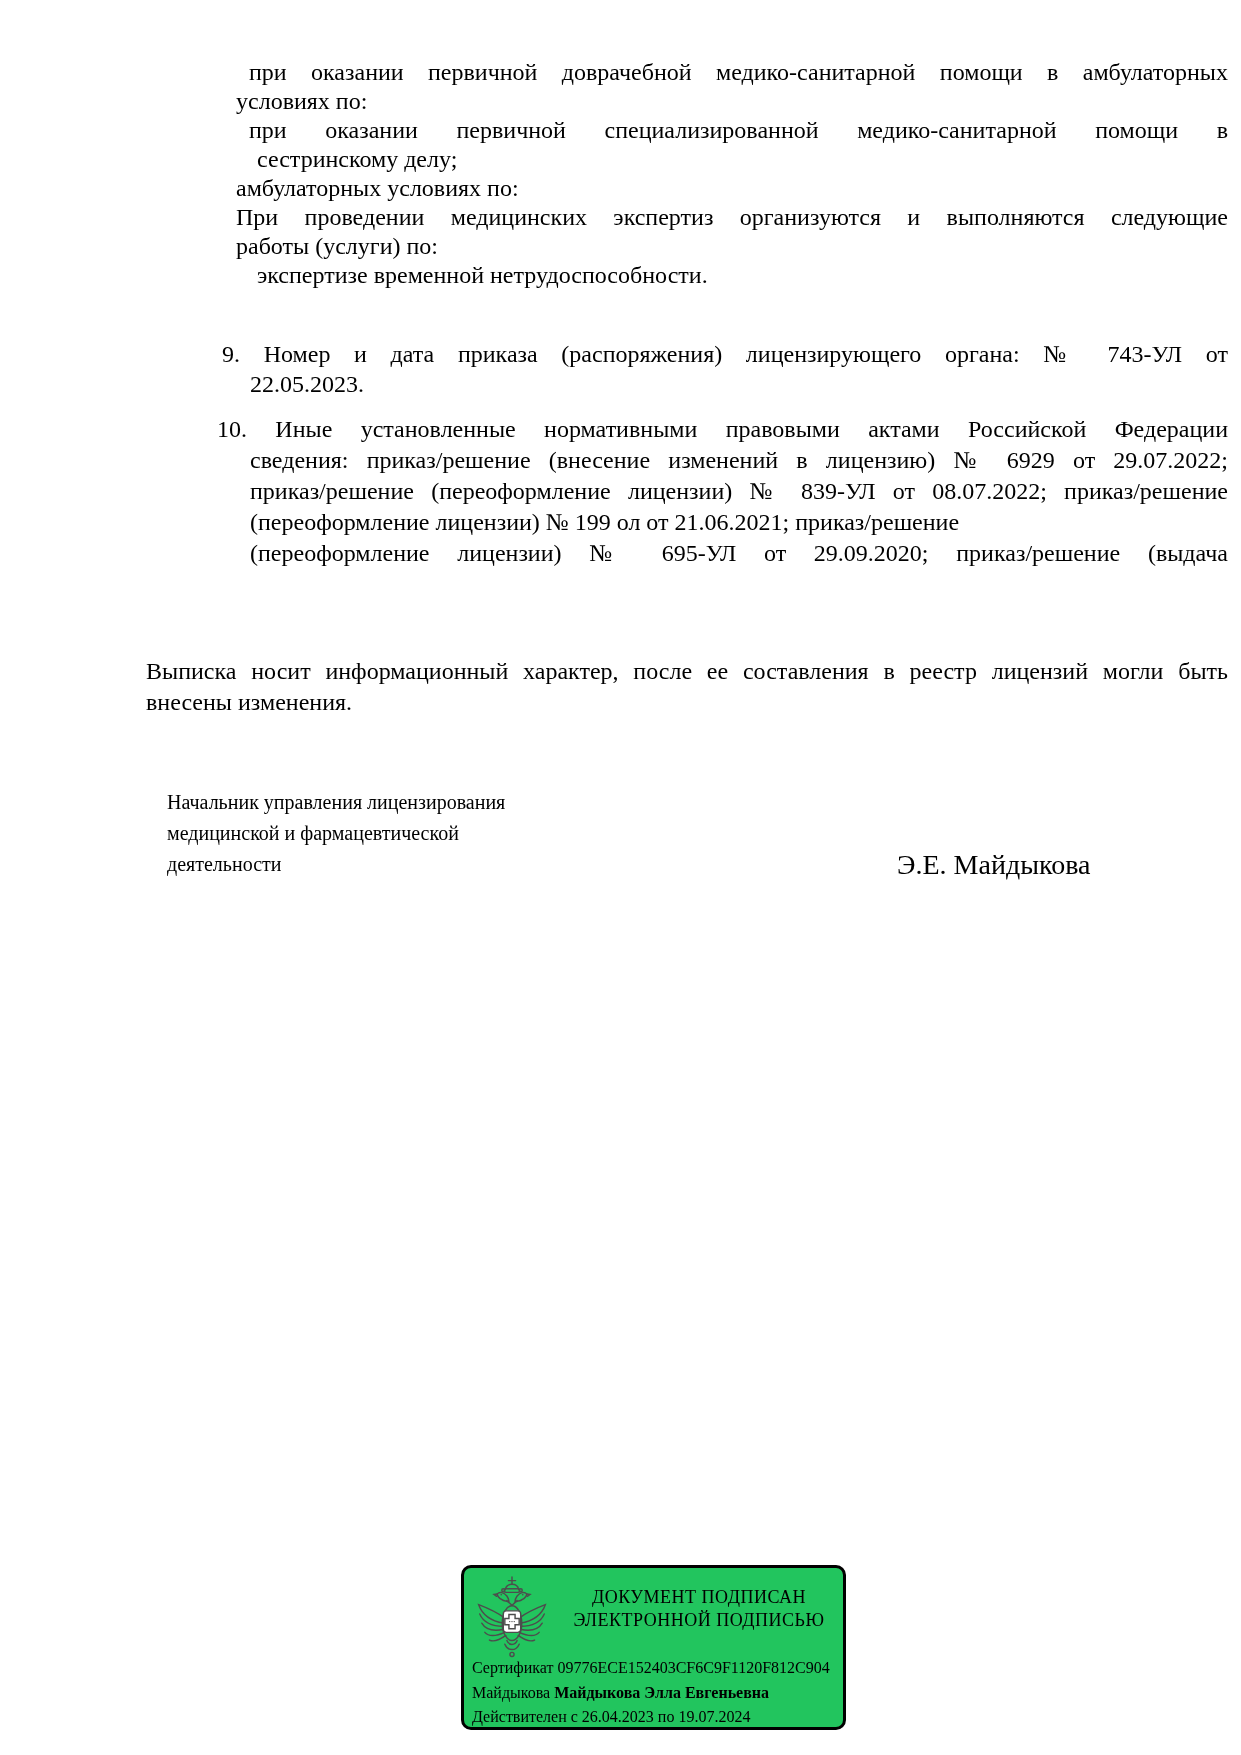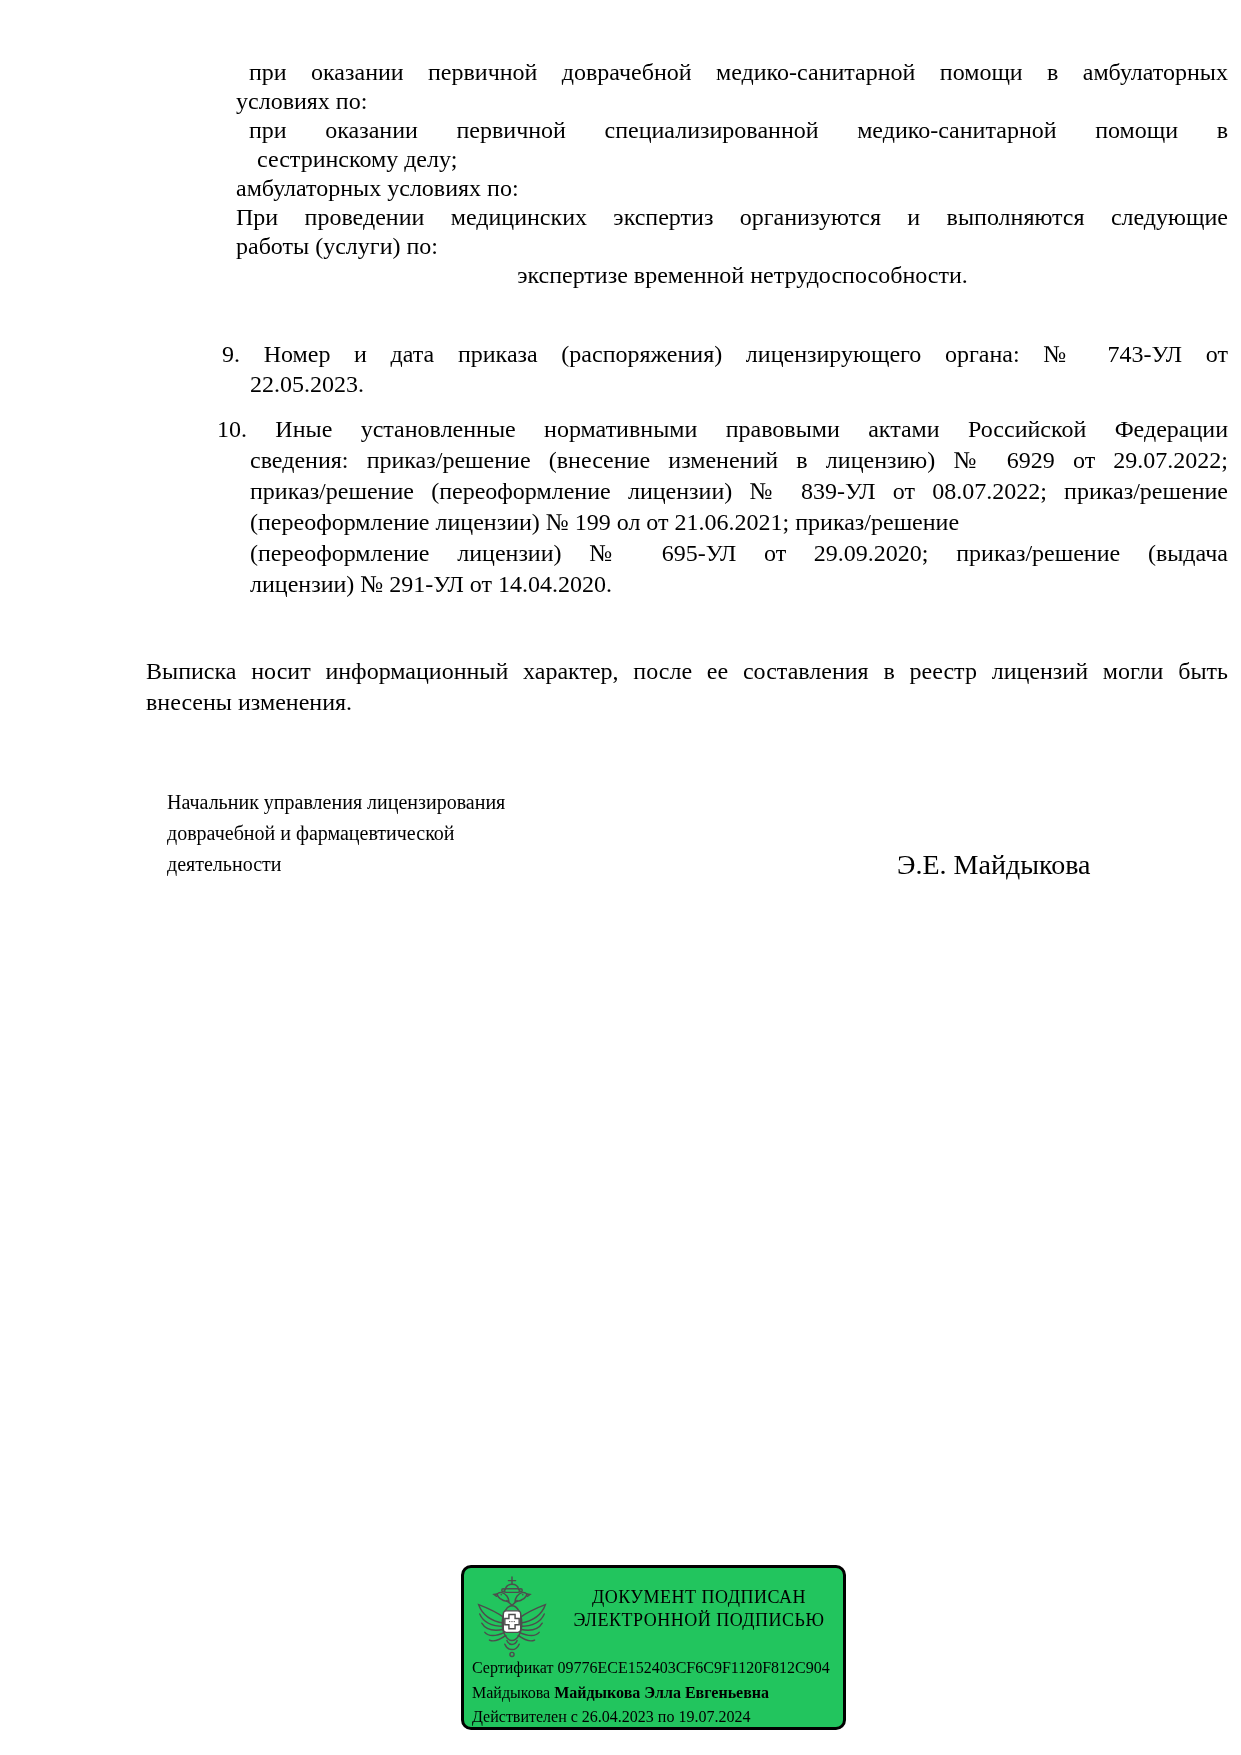--- a/index.html
+++ b/index.html
@@ -33,45 +33,44 @@
 <div class="page">
 
   <div class="block" style="left:236px;top:58px;width:992px;">
       <div class="line just" style="padding-left: 13px;">при оказании первичной доврачебной медико-санитарной помощи в амбулаторных</div>
       <div class="line">условиях по:</div>
       <div class="line just" style="padding-left: 13px;">при оказании первичной специализированной медико-санитарной помощи в</div>
       <div class="line" style="padding-left: 21px;">сестринскому делу;</div>
       <div class="line">амбулаторных условиях по:</div>
       <div class="line just">При проведении медицинских экспертиз организуются и выполняются следующие</div>
       <div class="line">работы (услуги) по:</div>
-      <div class="line" style="padding-left: 21px; text-align: center;">экспертизе временной нетрудоспособности.</div>
+      <div class="line" style="padding-left: 21px;">экспертизе временной нетрудоспособности.</div>
     </div>
 
   <div class="block lh30" style="left:222px;top:339px;width:1006px;">
       <div class="line just">9. Номер и дата приказа (распоряжения) лицензирующего органа: № 743-УЛ от</div>
       <div class="line" style="padding-left: 28px;">22.05.2023.</div>
     </div>
 
   <div class="block lh31" style="left:217px;top:414px;width:1011px;">
       <div class="line just">10. Иные установленные нормативными правовыми актами Российской Федерации</div>
       <div class="line just" style="padding-left: 33px;">сведения: приказ/решение (внесение изменений в лицензию) № 6929 от 29.07.2022;</div>
       <div class="line just" style="padding-left: 33px;">приказ/решение (переоформление лицензии) № 839-УЛ от 08.07.2022; приказ/решение</div>
       <div class="line" style="padding-left: 33px;">(переоформление лицензии) № 199 ол от 21.06.2021; приказ/решение</div>
       <div class="line just" style="padding-left: 33px;">(переоформление лицензии) № 695-УЛ от 29.09.2020; приказ/решение (выдача</div>
-      <div class="line" style="padding-left: 33px;">лицензии) № 291-УЛ от 14.04.2020.</div>
     </div>
 
   <div class="block lh31" style="left:146px;top:656px;width:1082px;">
       <div class="line just">Выписка носит информационный характер, после ее составления в реестр лицензий могли быть</div>
       <div class="line">внесены изменения.</div>
     </div>
 
   <div class="block sig-block" style="left:143px;top:787px;width:700px;">
       <div class="line">Начальник управления лицензирования</div>
-      <div class="line">доврачебной и фармацевтической</div>
+      <div class="line">медицинской и фармацевтической</div>
       <div class="line">деятельности</div>
     </div>
 
   <div class="sig-name">Э.Е. Майдыкова</div>
 
   <div class="stamp">
 
     <svg class="stamp-emblem" viewBox="0 0 72 80" fill="none" stroke="#4d4d4d" stroke-width="1.4" stroke-linecap="round">
 
       <path d="M36 1 v7 M32.5 4.5 h7"></path>

